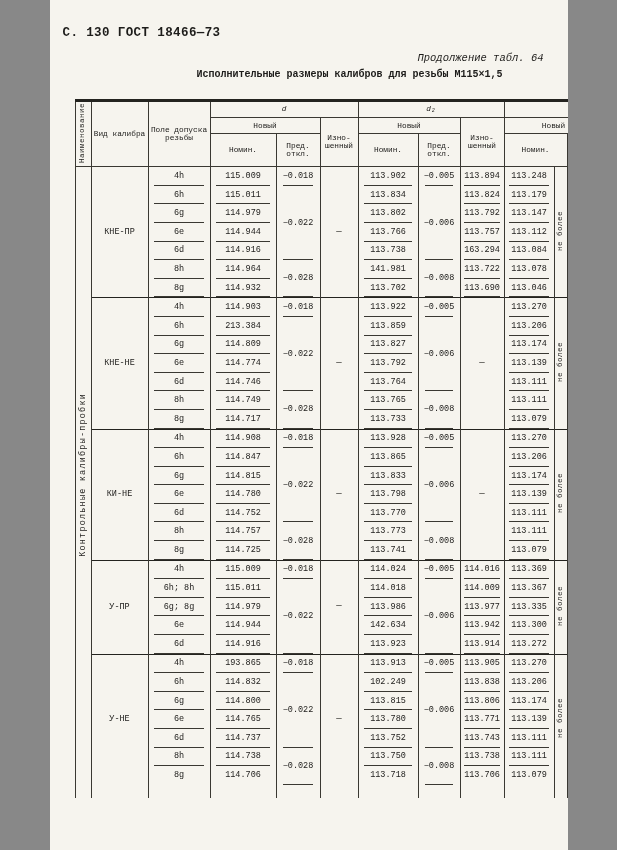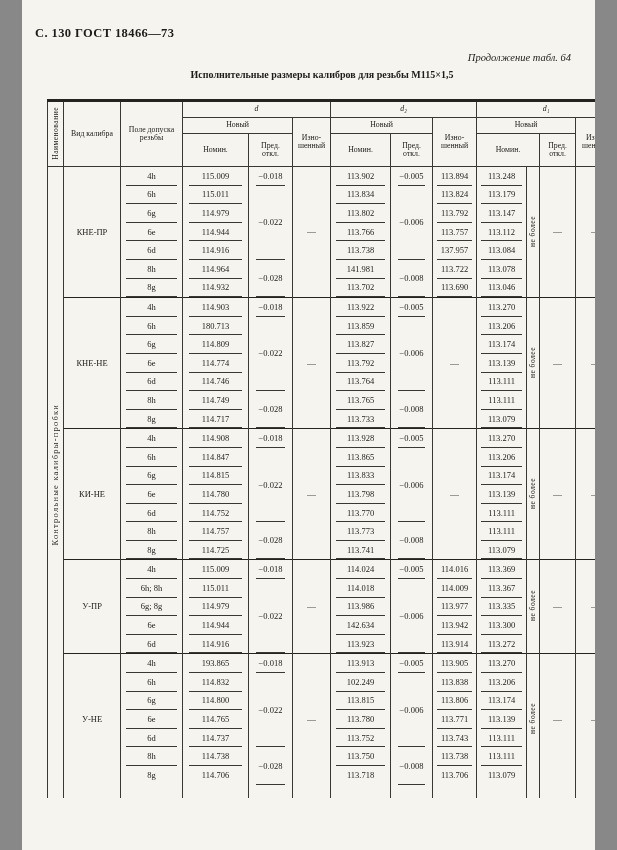--- a/index.html
+++ b/index.html
@@ -1,19 +1,19 @@
 <!DOCTYPE html>
 <html><head>
 <meta charset="utf-8">
 <style>
   html,body{margin:0;padding:0;background:#888;}
   .page{
-    width:573px;height:850px;position:relative;margin:0 auto;
+    width:518px;height:850px;position:relative;margin:0 auto;
     background:#f6f4ee;
-    font-family:Liberation Serif, serif;
+    font-family:Liberation Mono, monospace;
     color:#1d1c1a;
     overflow:hidden;
   }
   .doc-header{position:absolute;top:26px;left:13px;font-weight:bold;font-size:12.5px;letter-spacing:.4px;}
   .continuation{position:absolute;top:52px;right:24px;font-style:italic;font-size:10.5px;}
   .title{position:absolute;top:69px;left:0;width:600px;text-align:center;font-weight:bold;font-size:10px;}
   .units{position:absolute;top:83px;left:0;width:600px;text-align:right;font-weight:bold;font-size:12px;}
 
   table.gost{
     position:absolute;left:25px;top:99px;
@@ -144,21 +144,21 @@
           <td class="u">6e</td>
           <td class="u">114.944</td>
           <td class="u">113.766</td>
           <td class="u">113.757</td>
           <td class="u">113.112</td>
         </tr>
         <tr>
           <td class="u">6d</td>
           <td class="u">114.916</td>
           <td class="u">113.738</td>
-          <td class="u">137.957</td>
+          <td class="u">163.294</td>
           <td class="u">113.084</td>
         </tr>
         <tr>
           <td class="u">8h</td>
           <td class="u">114.964</td>
           <td class="dev" rowspan="2">−0.028</td>
           <td class="u">141.981</td>
           <td class="dev" rowspan="2">−0.008</td>
           <td class="u">113.722</td>
           <td class="u">113.078</td>
@@ -179,21 +179,21 @@
           <td class="u">113.922</td>
           <td class="dev">−0.005</td>
           <td class="dash" rowspan="7">—</td>
           <td class="u">113.270</td>
           <td rowspan="7"><span class="rot">не более</span></td>
           <td class="dash" rowspan="7">—</td>
           <td class="dash" rowspan="7">—</td>
         </tr>
         <tr>
           <td class="u">6h</td>
-          <td class="u">180.713</td>
+          <td class="u">213.384</td>
           <td class="dev" rowspan="4">−0.022</td>
           <td class="u">113.859</td>
           <td class="dev" rowspan="4">−0.006</td>
           <td class="u">113.206</td>
         </tr>
         <tr>
           <td class="u">6g</td>
           <td class="u">114.809</td>
           <td class="u">113.827</td>
           <td class="u">113.174</td>

